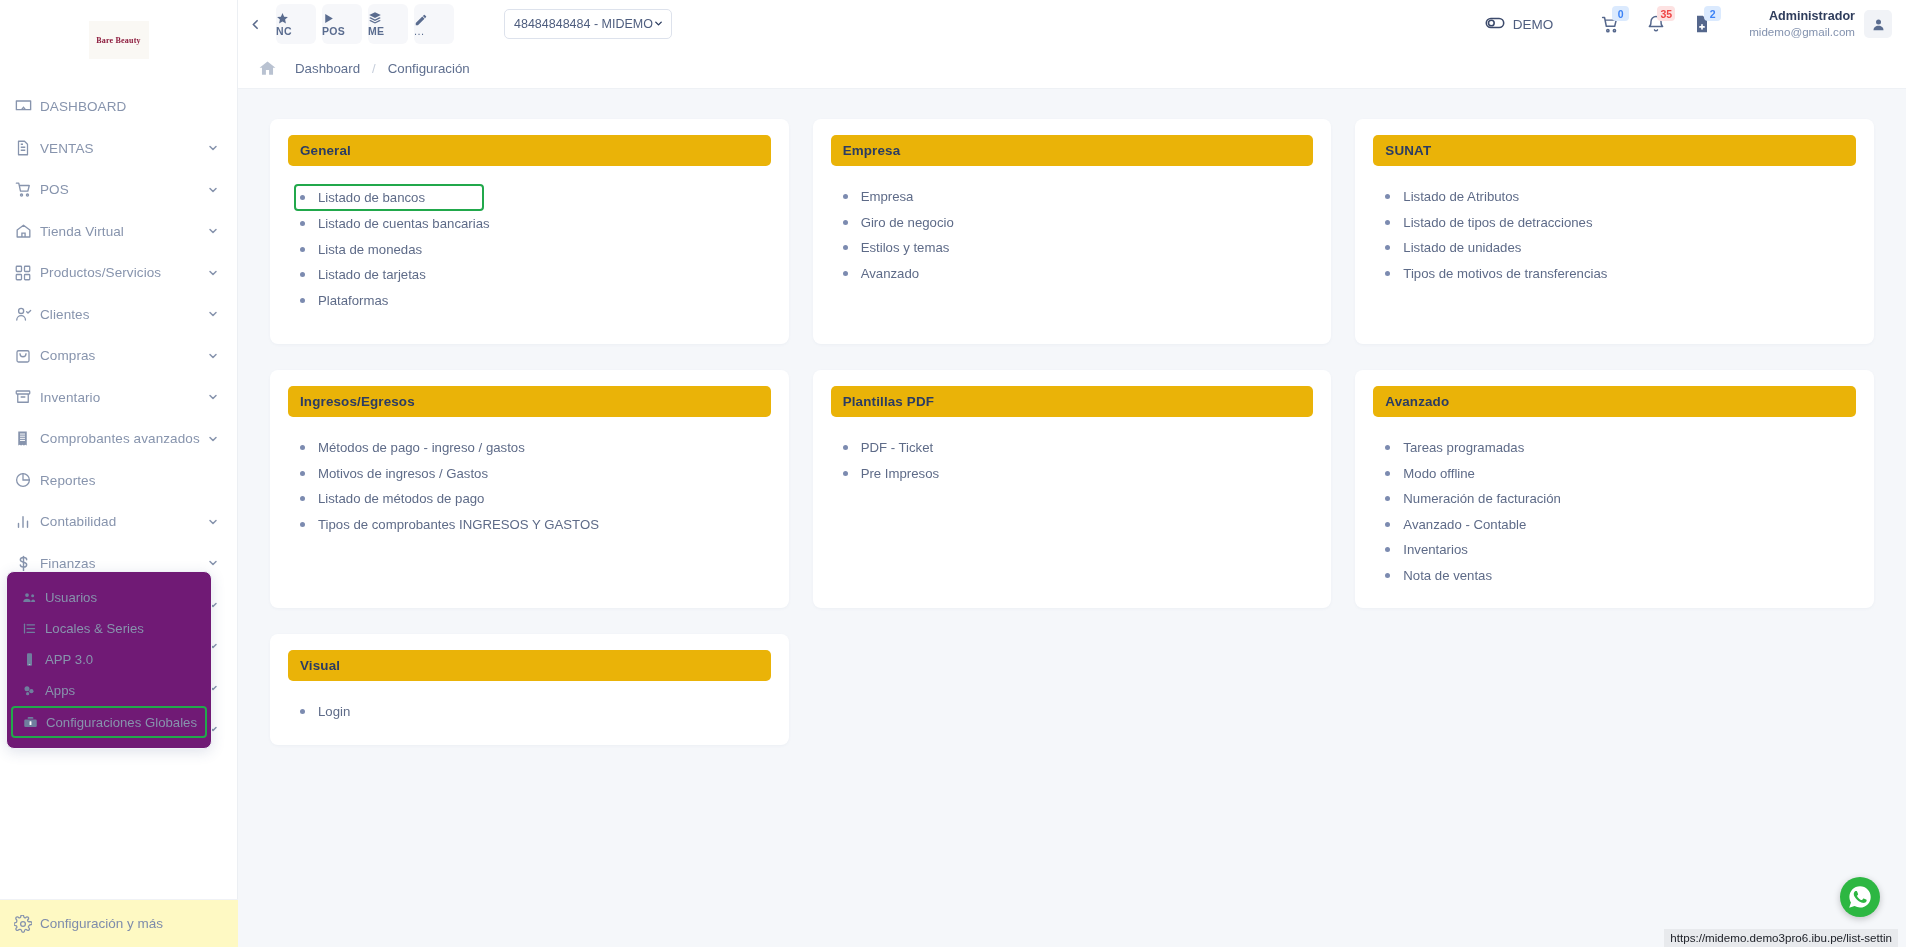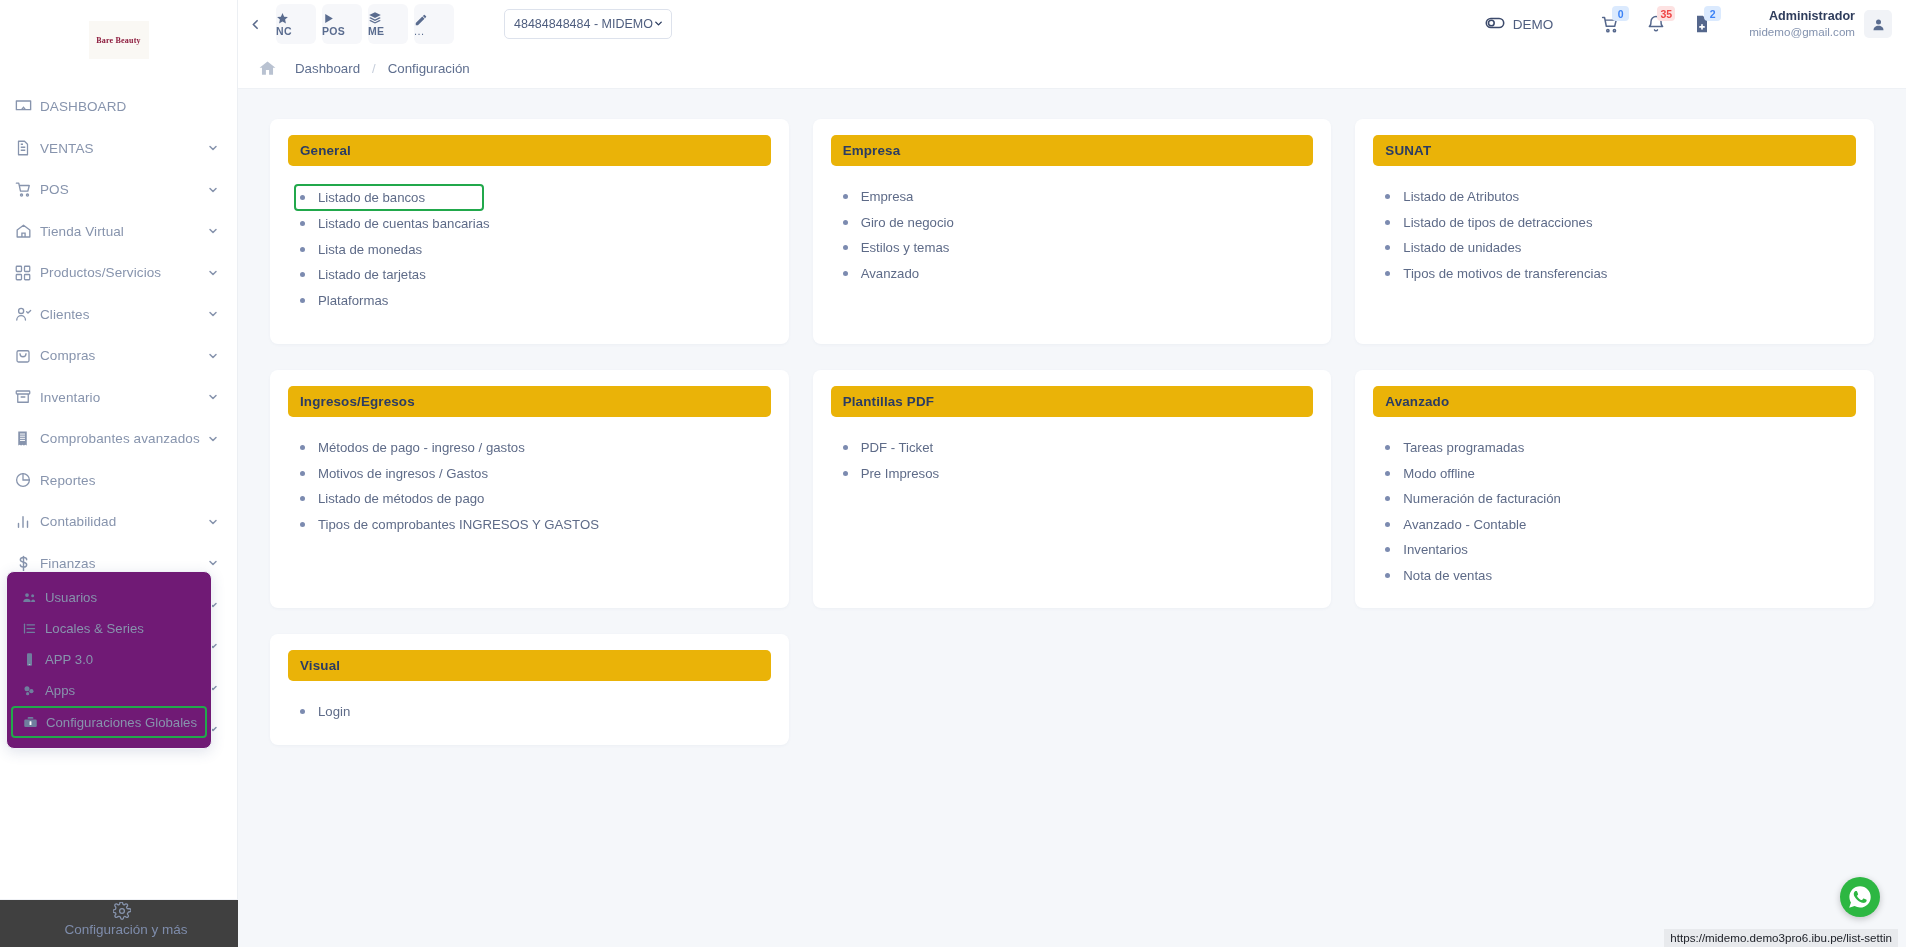--- a/index.html
+++ b/index.html
@@ -45,21 +45,21 @@
   .nav-ico svg { display: block; }
   .nav-label { flex: 1; white-space: nowrap; letter-spacing: .1px; }
   .nav-chev { color: #8794ad; font-size: 11px; line-height: 1; }
   .chev-svg { display:block; }
 
   
   .settings-row {
     position: absolute; left: 0; bottom: 0; width: 238px;
     height: 48px; display: flex; align-items: center;
     padding-left: 14px; color: #7e8cab; font-size: 13.5px;
-    background: #404040; border-top: 1px solid #f0f2f6; cursor: pointer; flex-direction: column;
+    background: #fef9c3; border-top: 1px solid #f0f2f6; cursor: pointer;
   }
 
   
   #finanzas-popup {
     position: absolute; left: 6px; top: 571px;
     width: 206px;
     background: #701a75;
     border-radius: 8px;
     box-shadow: 0 3px 14px rgba(60,80,130,0.16);
     border: 1px solid #f0f2f7;

